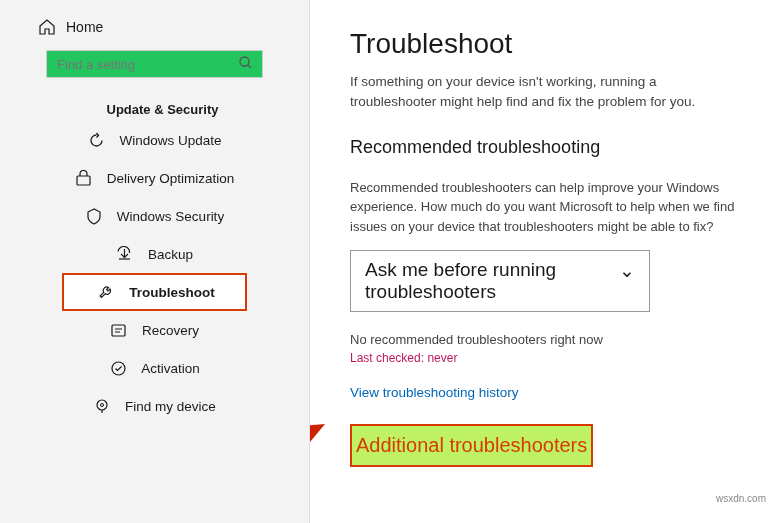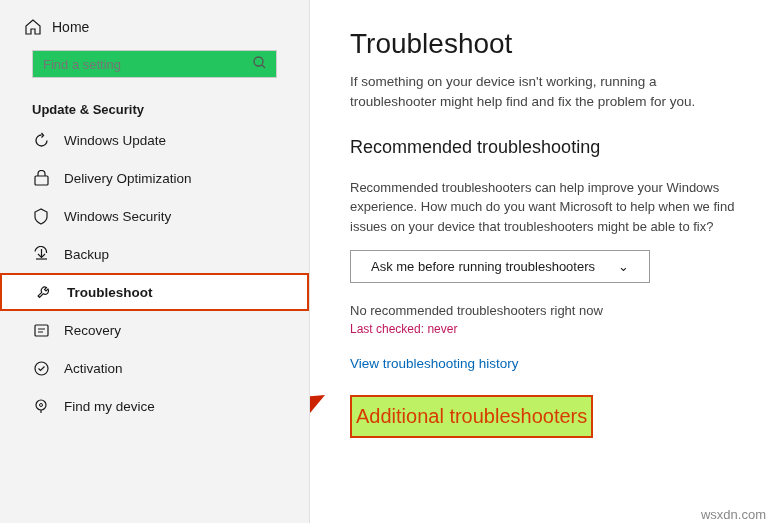--- a/index.html
+++ b/index.html
@@ -22,20 +22,21 @@
 
     
     .sidebar {
       width: 310px;
       min-width: 310px;
       background: #f3f3f3;
       display: flex;
       flex-direction: column;
       padding-top: 0;
       border-right: 1px solid #e0e0e0;
+      align-items: center;
     }
 
     .sidebar-top {
       padding: 12px 16px 8px 16px;
     }
 
     .back-home {
       display: flex;
       align-items: center;
       gap: 10px;
@@ -141,24 +142,24 @@
       line-height: 1.5;
       margin-bottom: 14px;
       max-width: 420px;
     }
 
     .dropdown-select {
       display: flex;
       align-items: flex-start;
       justify-content: space-between;
       border: 1px solid #999;
-      padding: 8px 20px;
+      padding: 8px 14px;
       width: 300px;
       cursor: pointer;
-      font-size: 13px;
+      font-size: 19px;
       color: #1a1a1a;
       background: #fff;
       margin-bottom: 20px;
     }
 
     .no-troubleshooters {
       font-size: 13px;
       color: #444;
       margin-bottom: 4px;
     }
@@ -199,23 +200,23 @@
       left: -90px;
       top: -60px;
       width: 100px;
       height: 80px;
       pointer-events: none;
     }
 
     
     .watermark {
       position: fixed;
-      bottom: 0;
+      bottom: 18px;
       right: 6px;
-      font-size: 13px;
+      font-size: 10px;
       color: #888;
       background: rgba(255,255,255,0.7);
       padding: 1px 3px;
     }
   </style>
 </head>
 <body>
 
 <div class="app-window">
 

